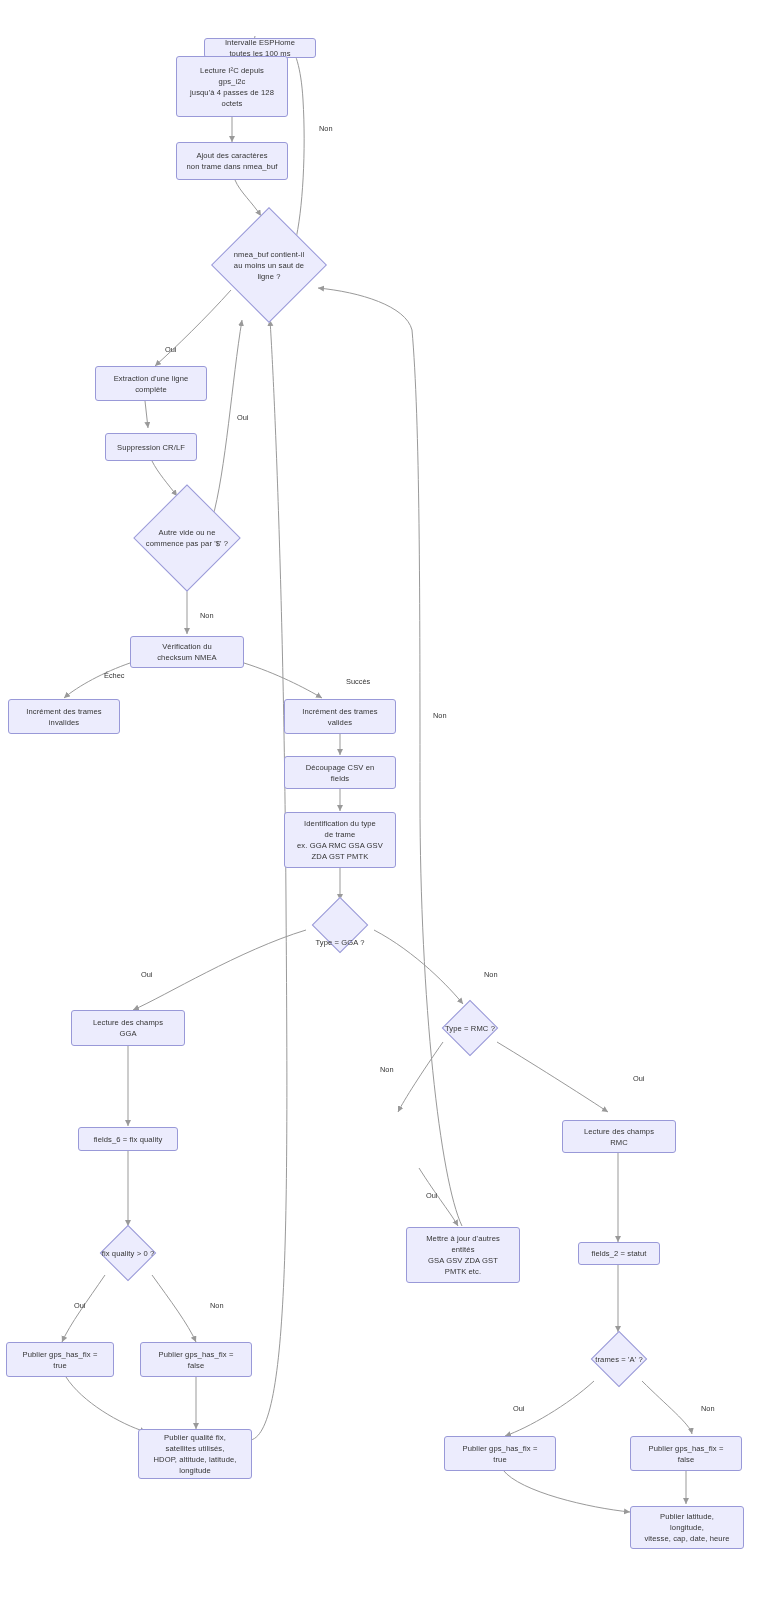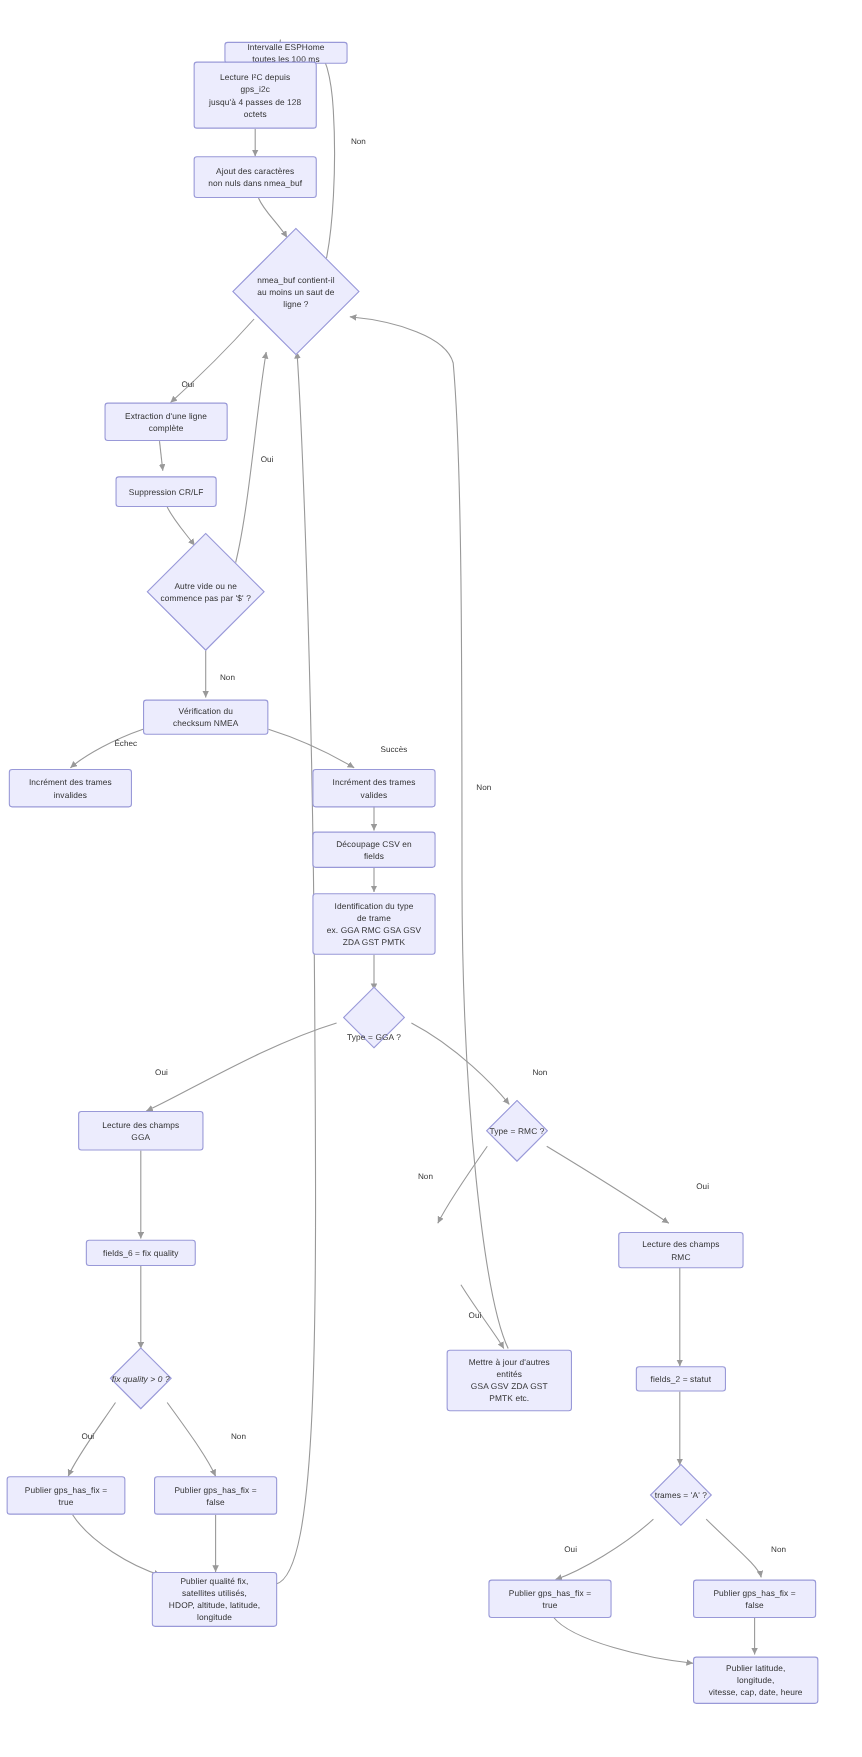--- a/index.html
+++ b/index.html
@@ -151,21 +151,21 @@
 
   <div class="node box" style="left:176px; top:56px; width:112px; height:61px;">
     <span style="white-space:pre-line;">Lecture I²C depuis
 gps_i2c
 jusqu'à 4 passes de 128
 octets</span>
   </div>
 
   <div class="node box" style="left:176px; top:142px; width:112px; height:38px;">
     <span style="white-space:pre-line;">Ajout des caractères
-non nuls dans nmea_buf</span>
+non trame dans nmea_buf</span>
   </div>
 
   <div class="node diamond" style="left:203px; top:205px; width:132px; height:120px;">
     <span class="dshape" style="width:82px;height:82px;"></span>
     <span class="dlabel" style="white-space:pre-line;">nmea_buf contient-il
 au moins un saut de
 ligne ?</span>
   </div>
 
   <div class="node box" style="left:95px; top:366px; width:112px; height:35px;">
@@ -219,21 +219,21 @@
     <span style="white-space:pre-line;">Lecture des champs
 GGA</span>
   </div>
 
   <div class="node box" style="left:78px; top:1127px; width:100px; height:24px;">
     <span style="white-space:pre-line;">fields_6 = fix quality</span>
   </div>
 
   <div class="node diamond" style="left:84px; top:1225px; width:88px; height:56px;">
     <span class="dshape" style="width:40px;height:40px;"></span>
-    <span class="dlabel" style="white-space:pre-line;font-style:italic;">fix quality &gt; 0 ?</span>
+    <span class="dlabel" style="white-space:pre-line;">fix quality &gt; 0 ?</span>
   </div>
 
   <div class="node box" style="left:6px; top:1342px; width:108px; height:35px;">
     <span style="white-space:pre-line;">Publier gps_has_fix =
 true</span>
   </div>
 
   <div class="node box" style="left:140px; top:1342px; width:112px; height:35px;">
     <span style="white-space:pre-line;">Publier gps_has_fix =
 false</span>

